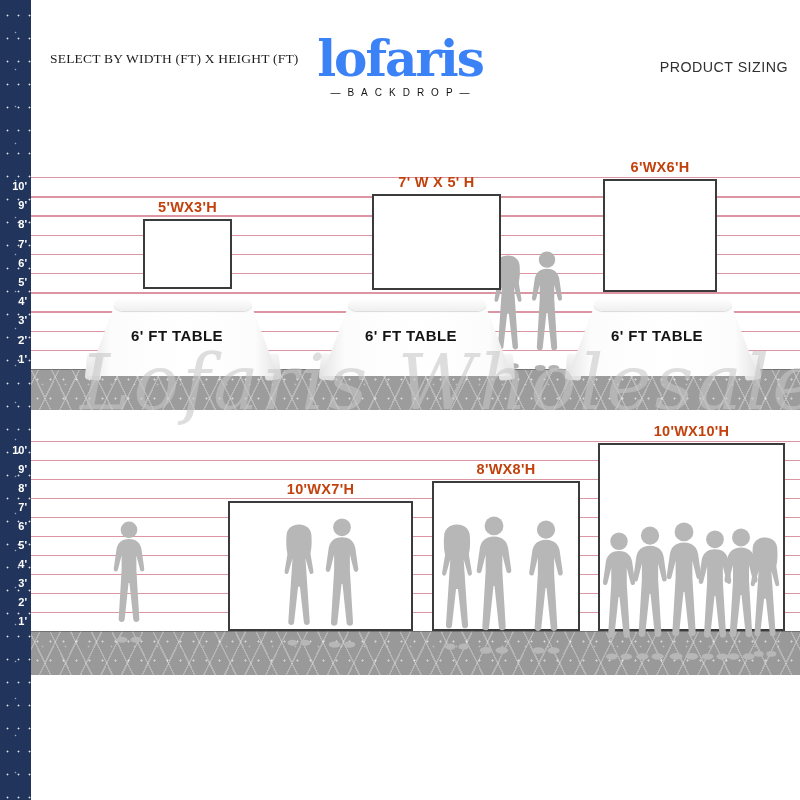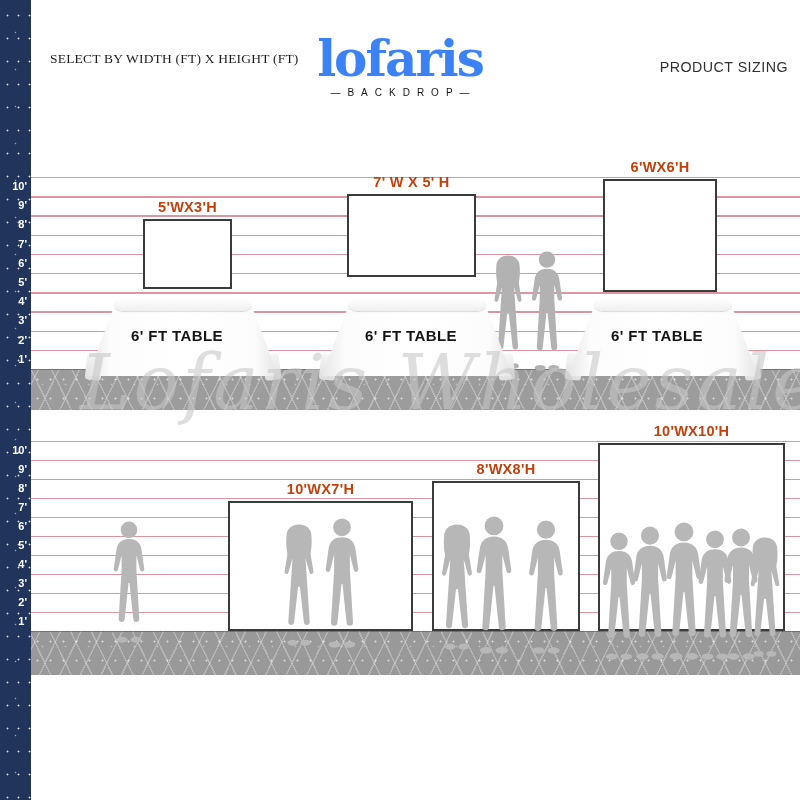--- a/index.html
+++ b/index.html
@@ -72,21 +72,21 @@
   #floor-top    { top:369px; height:41px; }
   #floor-bottom { top:631px; height:44px; background-color:#999999; }
 
   
   .bd { position:absolute; background:#fff; border:2px solid #3b3b3b; z-index:5; }
   .bd .bd-label {
     position:absolute; left:50%; top:-22px; transform:translateX(-50%);
     white-space:nowrap; font-size:14.5px; font-weight:700; color:#c2410c; letter-spacing:.3px;
   }
   #bd-5x3  { left:143px; top:219px; width:89px;  height:70px;  }
-  #bd-7x5  { left:347px; top:194px; width:129px; height:83px;  }
+  #bd-7x5  { left:372px; top:194px; width:129px; height:96px;  }
   #bd-6x6  { left:603px; top:179px; width:114px; height:113px; }
   #bd-9x6  { left:46px;  top:519px; width:166px; height:112px; }
   #bd-10x7 { left:228px; top:501px; width:185px; height:130px;padding-left:47px; }
   #bd-8x8  { left:432px; top:481px; width:148px; height:150px; }
   #bd-10x10{ left:598px; top:443px; width:187px; height:188px; }
 
   
   .table { position:absolute; top:298px; width:190px; height:78px; z-index:5; }
   .table .tabletop {
     position:absolute; left:26px; right:26px; top:0; height:13px;

